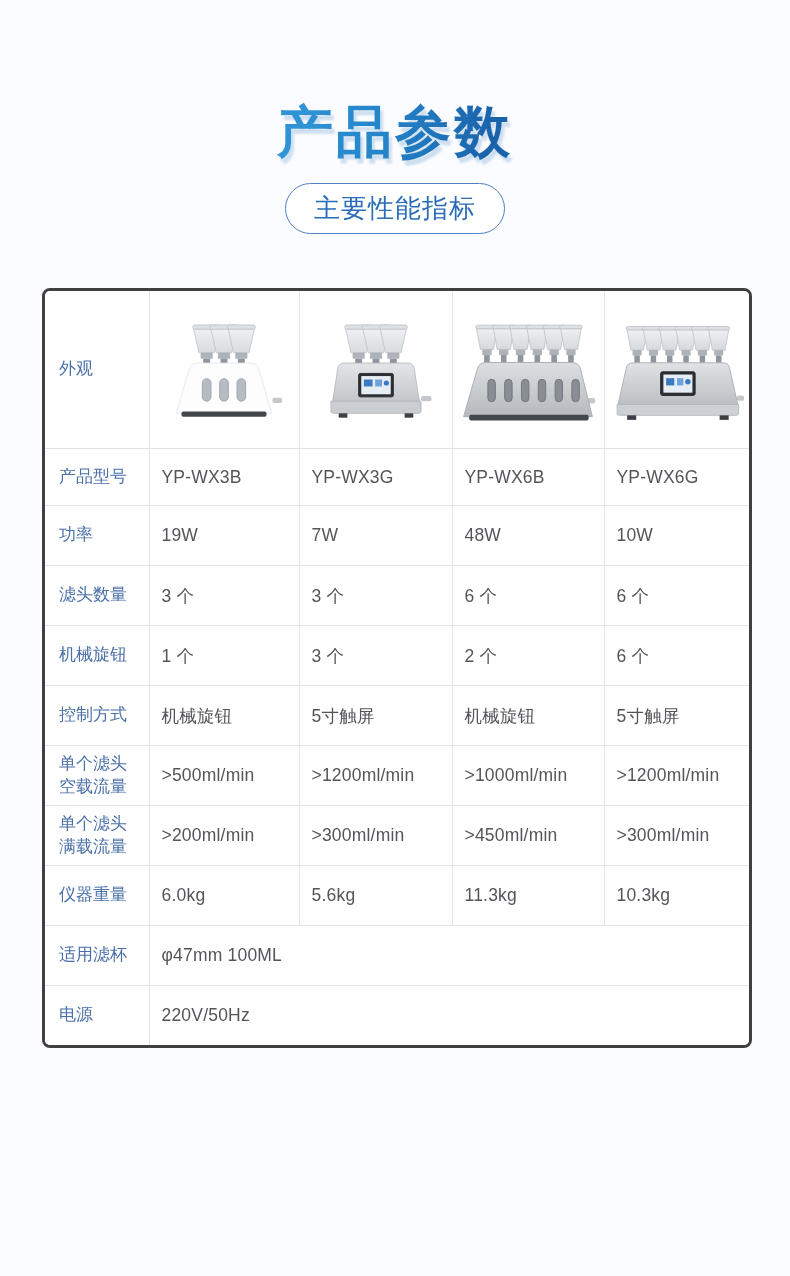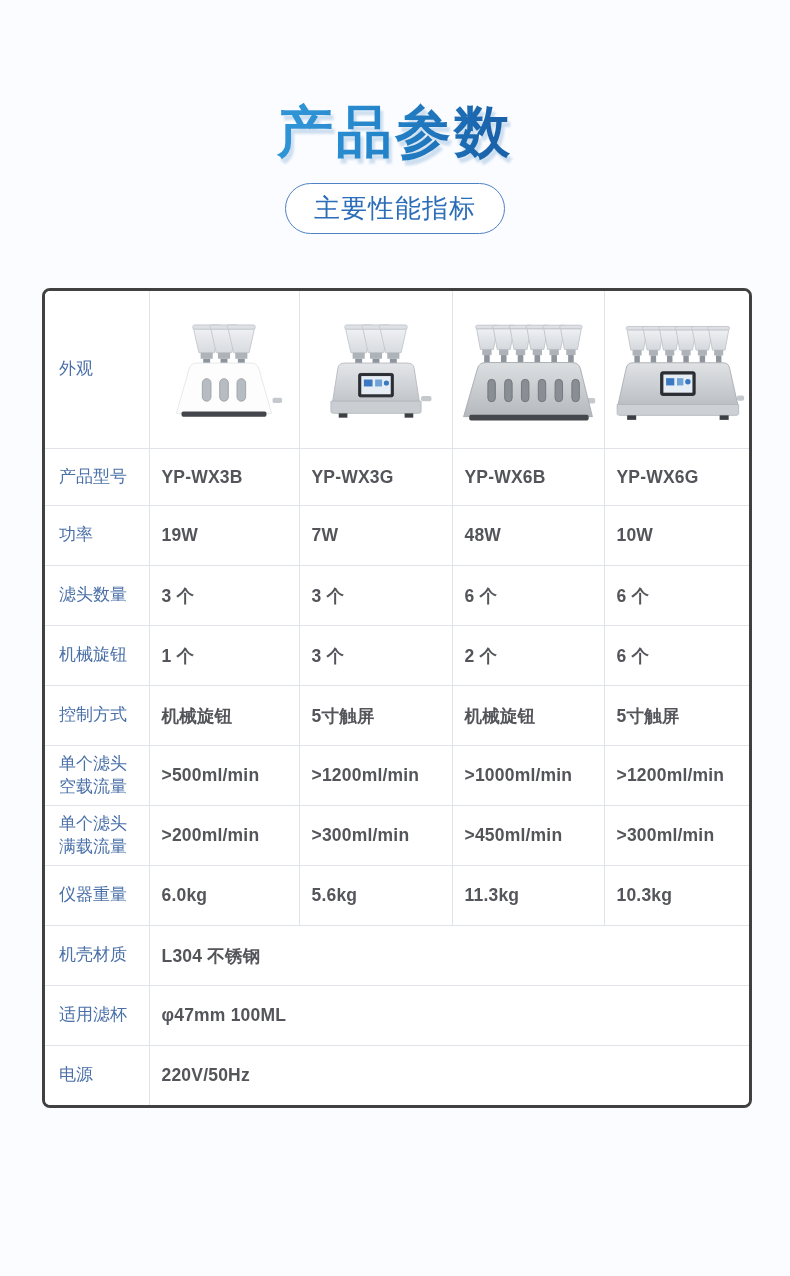--- a/index.html
+++ b/index.html
@@ -58,21 +58,20 @@
     font-size:17px;
     padding:0 6px 0 14px;
     white-space:pre-line;
     line-height:1.35;
   }
   td.val{
     color:#54555a;
     font-size:17.5px;
     padding:0 6px 0 12px;
     letter-spacing:.2px;
-    font-weight:bold;
   }
   tr.r-img td{ height:157px; }
   tr.r-model td{ height:56px; }
   td.img-cell{ text-align:center; padding:0; }
   td.img-cell svg{ display:inline-block; vertical-align:middle; }
 </style>
 </head>
 <body>
 
 <div class="page-header">
@@ -359,24 +358,20 @@
 
 
   <tr>
     <td class="lbl">仪器重量</td>
     <td class="val">6.0kg</td>
     <td class="val">5.6kg</td>
     <td class="val">11.3kg</td>
     <td class="val">10.3kg</td>
   </tr>
 
-  <tr>
-    <td class="lbl">机壳材质</td>
-    <td class="val" colspan="4">L304 不锈钢</td>
-  </tr>
 
 
   <tr>
     <td class="lbl">适用滤杯</td>
     <td class="val" colspan="4">φ47mm 100ML</td>
   </tr>
 
   <tr>
     <td class="lbl">电源</td>
     <td class="val" colspan="4">220V/50Hz</td>

